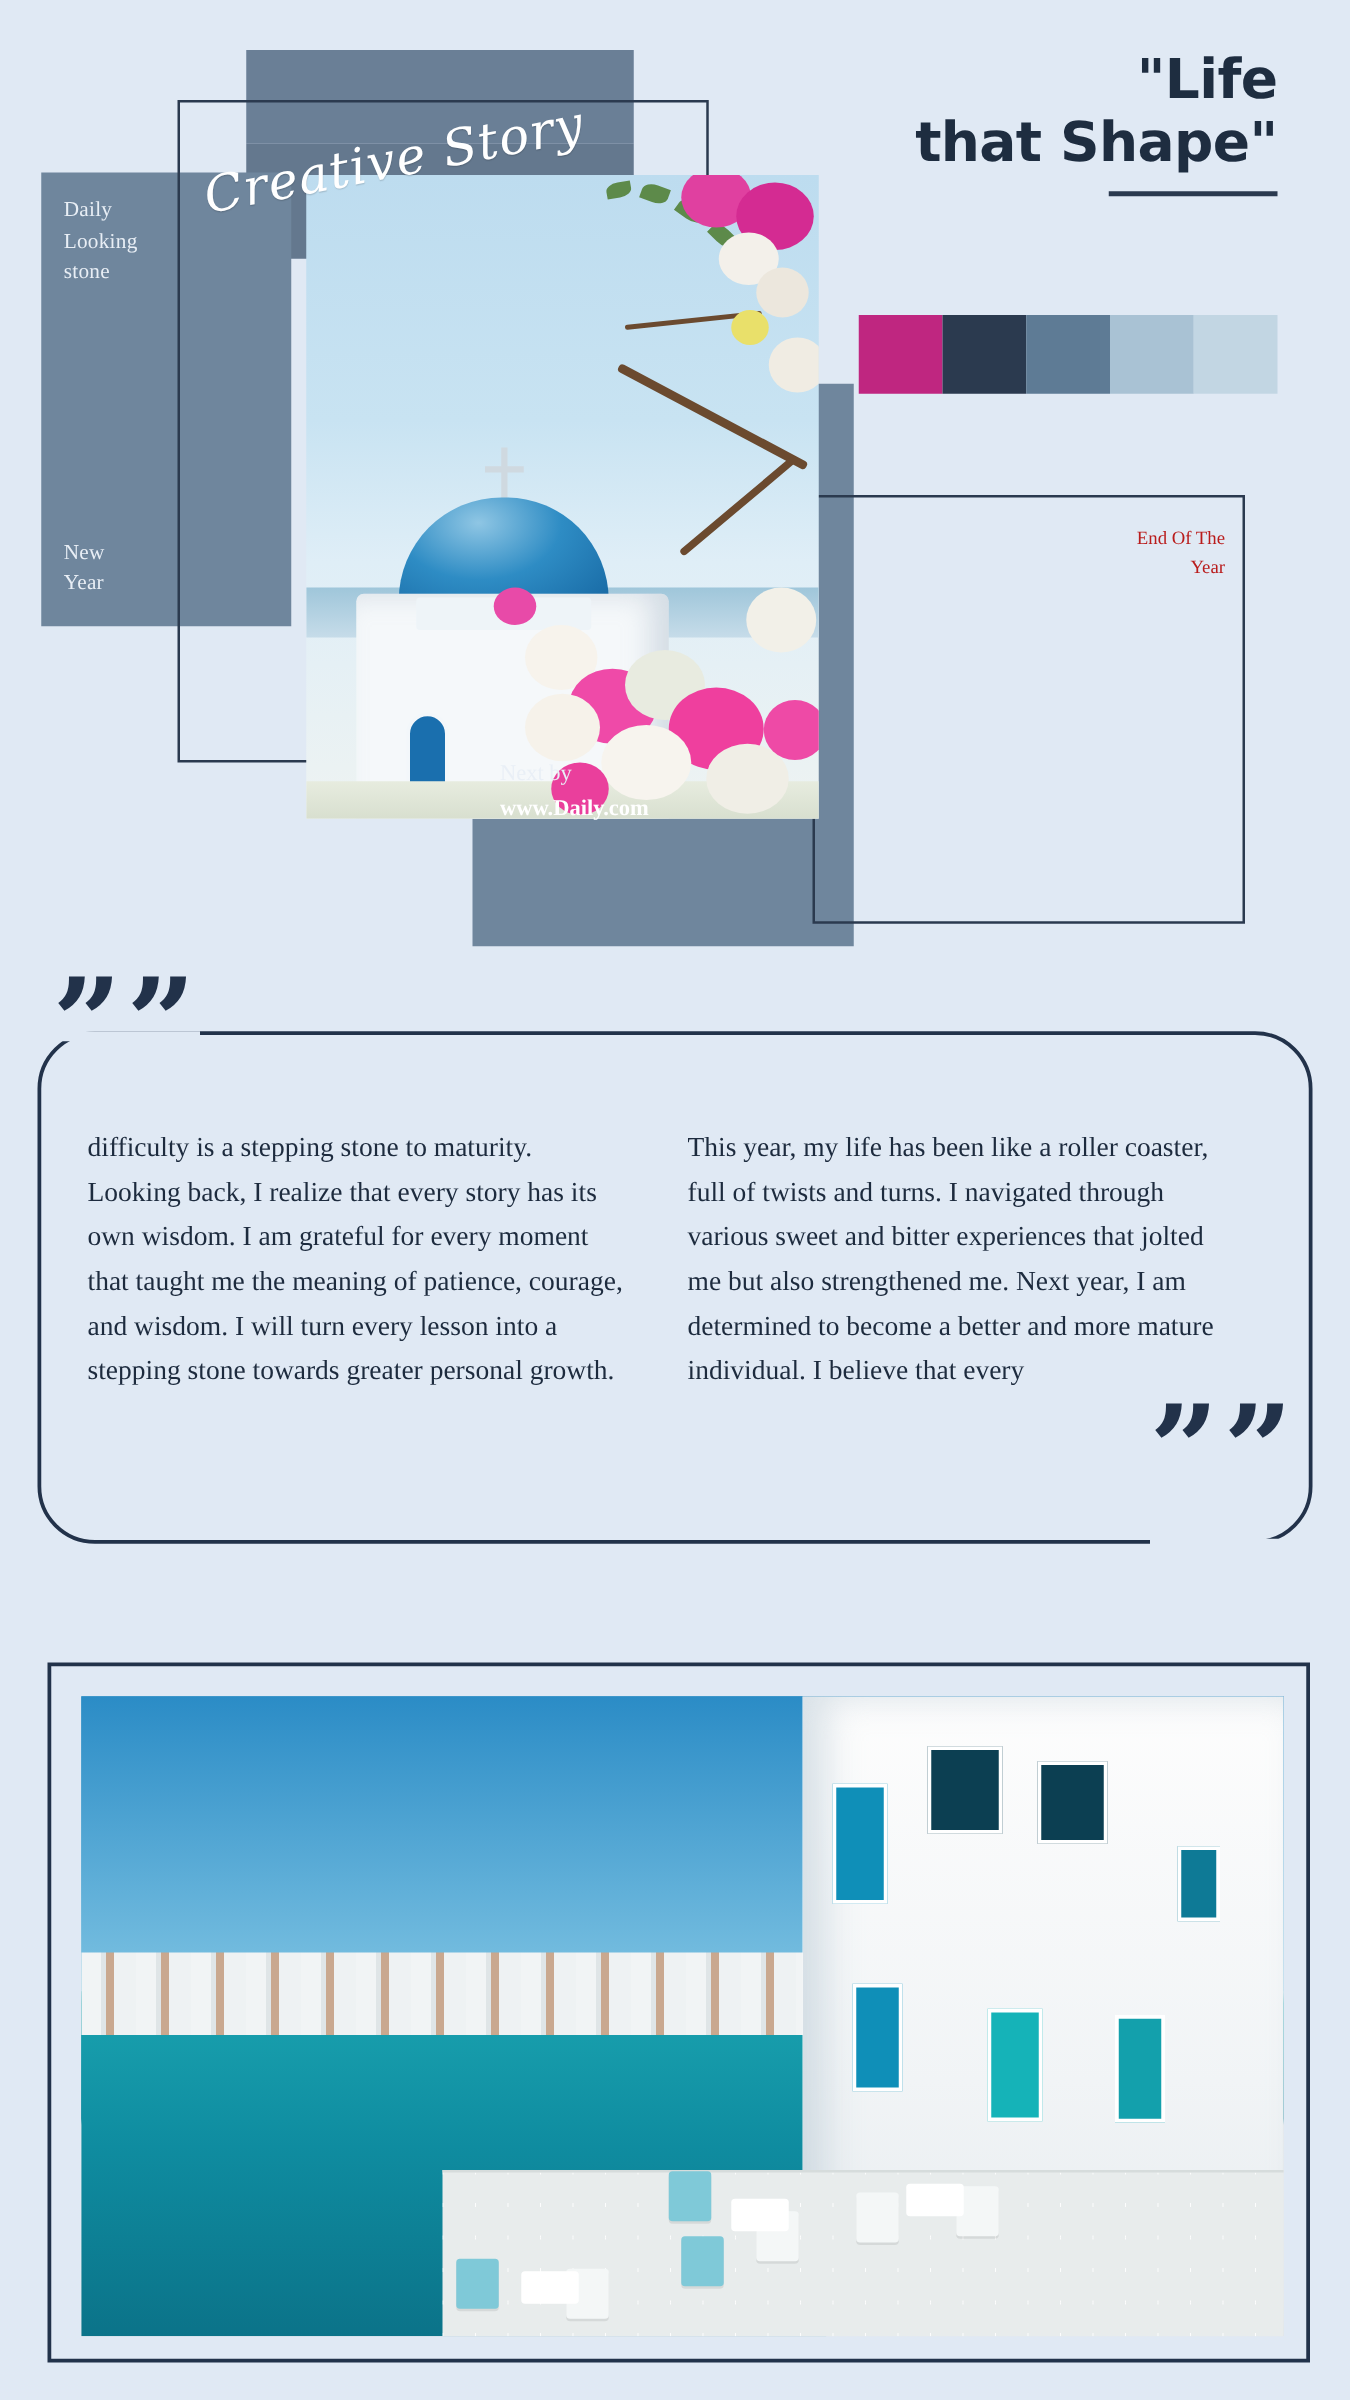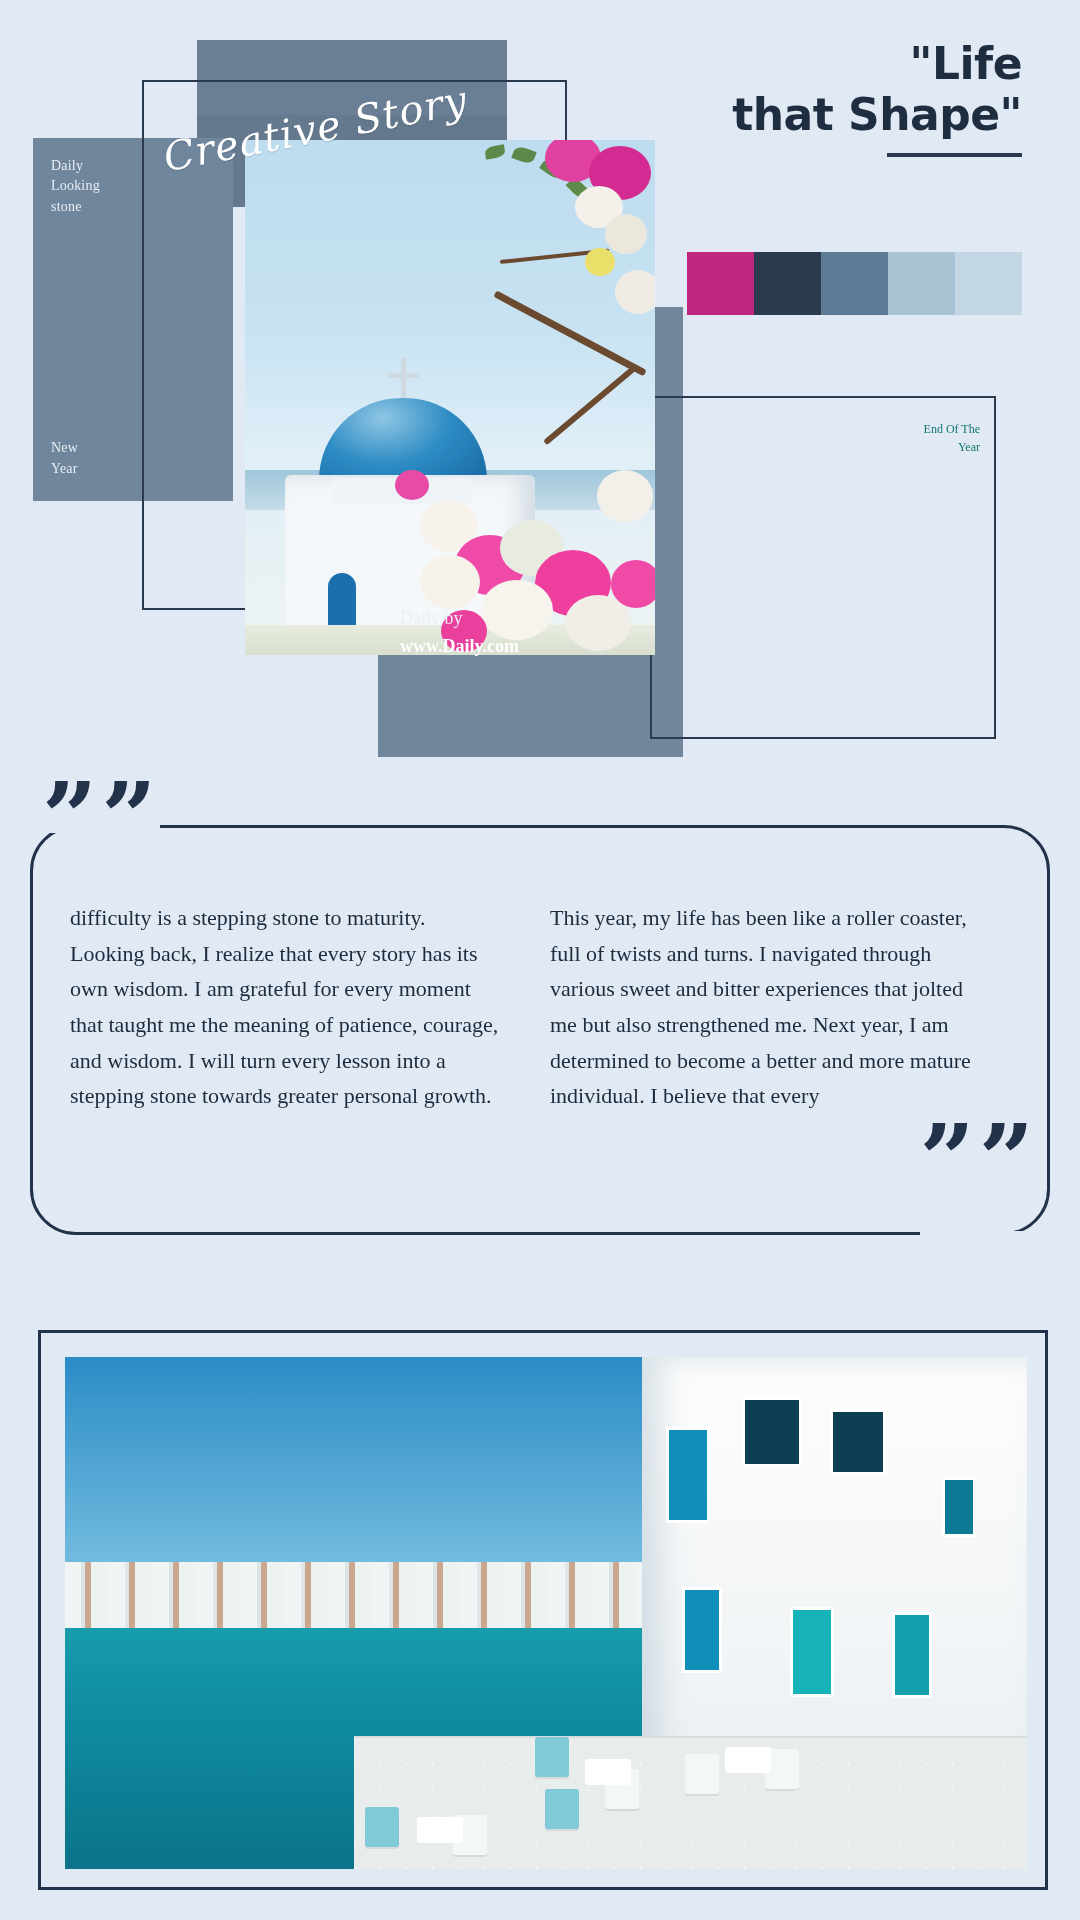--- a/index.html
+++ b/index.html
@@ -16,21 +16,21 @@
 
   .grey-block-top {
     position: absolute; left: 197px; top: 40px; width: 310px; height: 75px;
     background: #6a7f96;
   }
   .grey-block-left {
     position: absolute; left: 33px; top: 138px; width: 200px; height: 363px;
     background: #6f869d;
   }
   .grey-block-left .lbl {
-    position: absolute; left: 18px; font-size: 14px; color: #e8eef5;
+    position: absolute; left: 18px; font-size: 17px; color: #e8eef5;
     line-height: 1.45; letter-spacing: .2px;
   }
   .grey-block-left .lbl.top { top: 18px; width: 110px; }
   .grey-block-left .lbl.bot { bottom: 22px; }
 
   .grey-block-mid {
     position: absolute; left: 197px; top: 115px; width: 310px; height: 92px;
     background: #64788e;
   }
   .grey-block-right {
@@ -98,21 +98,21 @@
   .leaf { position: absolute; background: #5d8a4a; border-radius: 50% 0 50% 0; }
 
   .caption-made {
     position: absolute; left: 400px; top: 605px; color: #e9eff6;
     font-size: 18px; line-height: 1.55;
   }
   .caption-made b { font-weight: 700; color: #fff; }
 
   .caption-right {
     position: absolute; right: 100px; top: 420px; width: 200px;
-    text-align: right; color: #0f766e; font-size: 12px; line-height: 1.5;
+    text-align: right; color: #b91c1c; font-size: 15px; line-height: 1.5;
   }
   .caption-archive {
     position: absolute; right: 100px; top: 663px; width: 200px;
     text-align: right; color: #2b3a4f; font-size: 17px; line-height: 1.6;
   }
 
   
   .headline {
     position: absolute; right: 58px; top: 38px; width: 400px;
     text-align: right;
@@ -267,21 +267,21 @@
       <div class="fl" style="left:236px; top:440px; width:72px; height:60px; background:#f7f4ee;"></div>
       <div class="fl" style="left:320px; top:455px; width:66px; height:56px; background:#f0eee6;"></div>
       <div class="fl" style="left:352px; top:330px; width:56px; height:52px; background:#f2f0e8;"></div>
       <div class="fl" style="left:366px; top:420px; width:50px; height:48px; background:#ee4aa6;"></div>
       <div class="fl" style="left:196px; top:470px; width:46px; height:42px; background:#ea3f9c;"></div>
     </div>
 
     <div class="script-title">Creative Story</div>
 
     <div class="caption-made">
-      <span>Daily by</span><br>
+      <span>Next by</span><br>
       <b>www.Daily.com</b>
     </div>
 
     <div class="caption-right">
       <span>End Of The</span><br>
       <span>Year</span>
     </div>
 
 
     <div class="headline">

